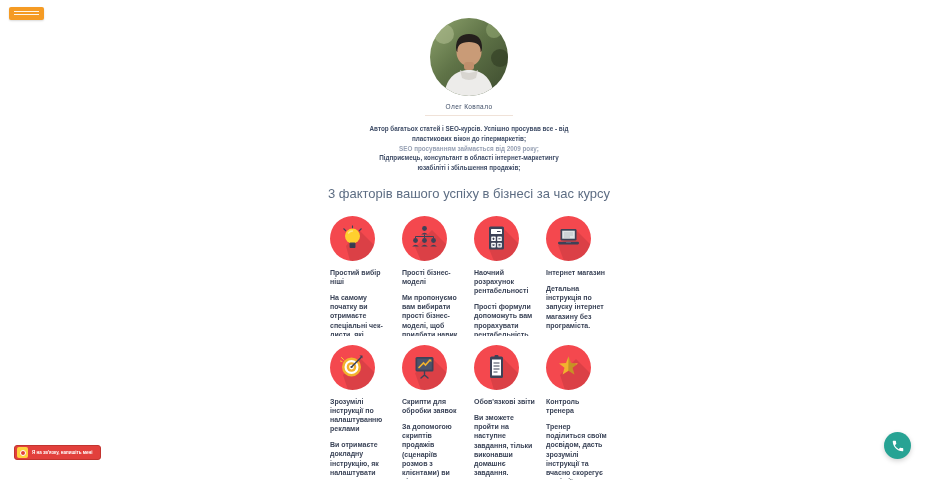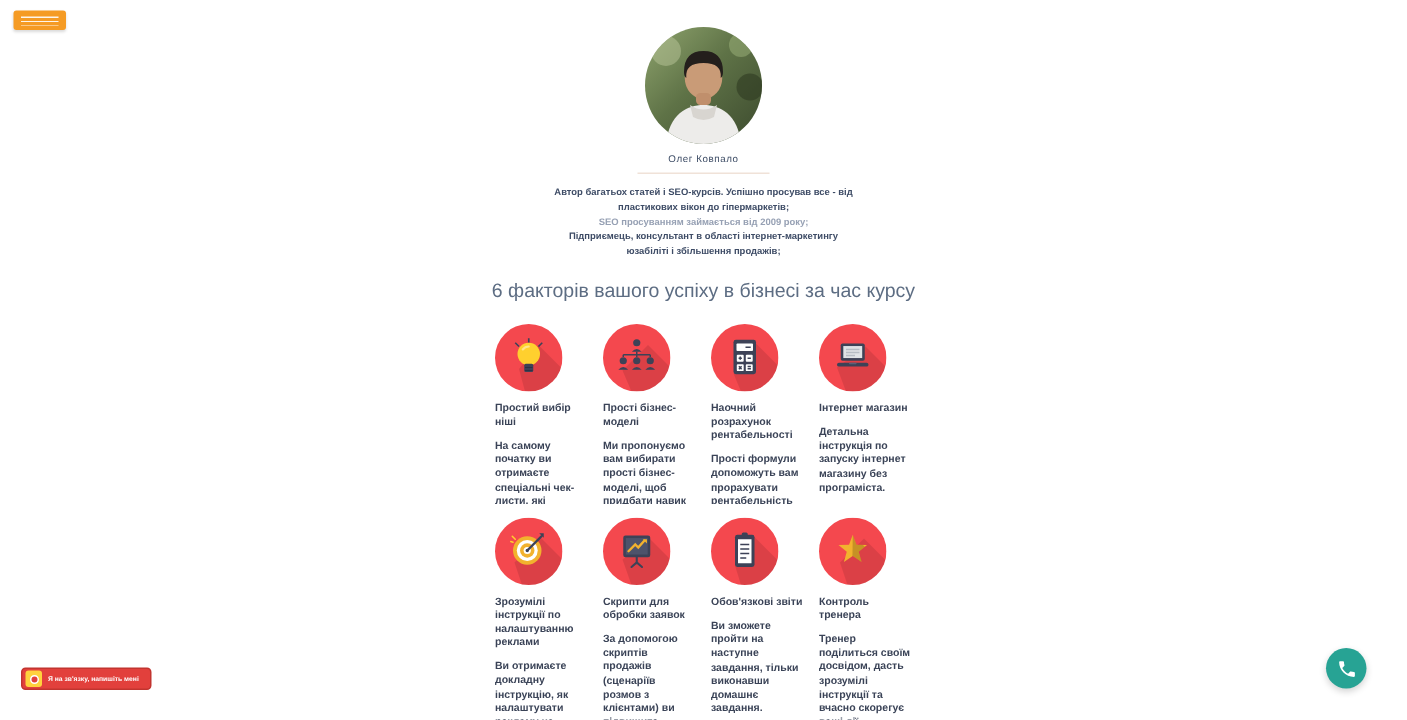--- a/index.html
+++ b/index.html
@@ -103,21 +103,21 @@
 
   <div class="name">Олег Ковпало</div>
   <div class="name-divider"></div>
 
   <div class="bio">
     <div class="bio-line">Автор багатьох статей і SEO-курсів. Успішно просував все - від пластикових вікон до гіпермаркетів;</div>
     <div class="bio-line light">SEO просуванням займається від 2009 року;</div>
     <div class="bio-line">Підприємець, консультант в області інтернет-маркетингу юзабіліті і збільшення продажів;</div>
   </div>
 
-  <h1 class="heading">6 факторів вашого успіху в бізнесі за час курсу</h1>
+  <h1 class="heading">3 факторів вашого успіху в бізнесі за час курсу</h1>
 
   <div class="grid">
 
     <div class="feature row1">
       <div class="icon-wrap">
         <svg width="45" height="45" viewBox="0 0 45 45">
           <defs>
               <clipPath id="c1">
                 <circle cx="22.5" cy="22.5" r="22.5"></circle>
               </clipPath>

